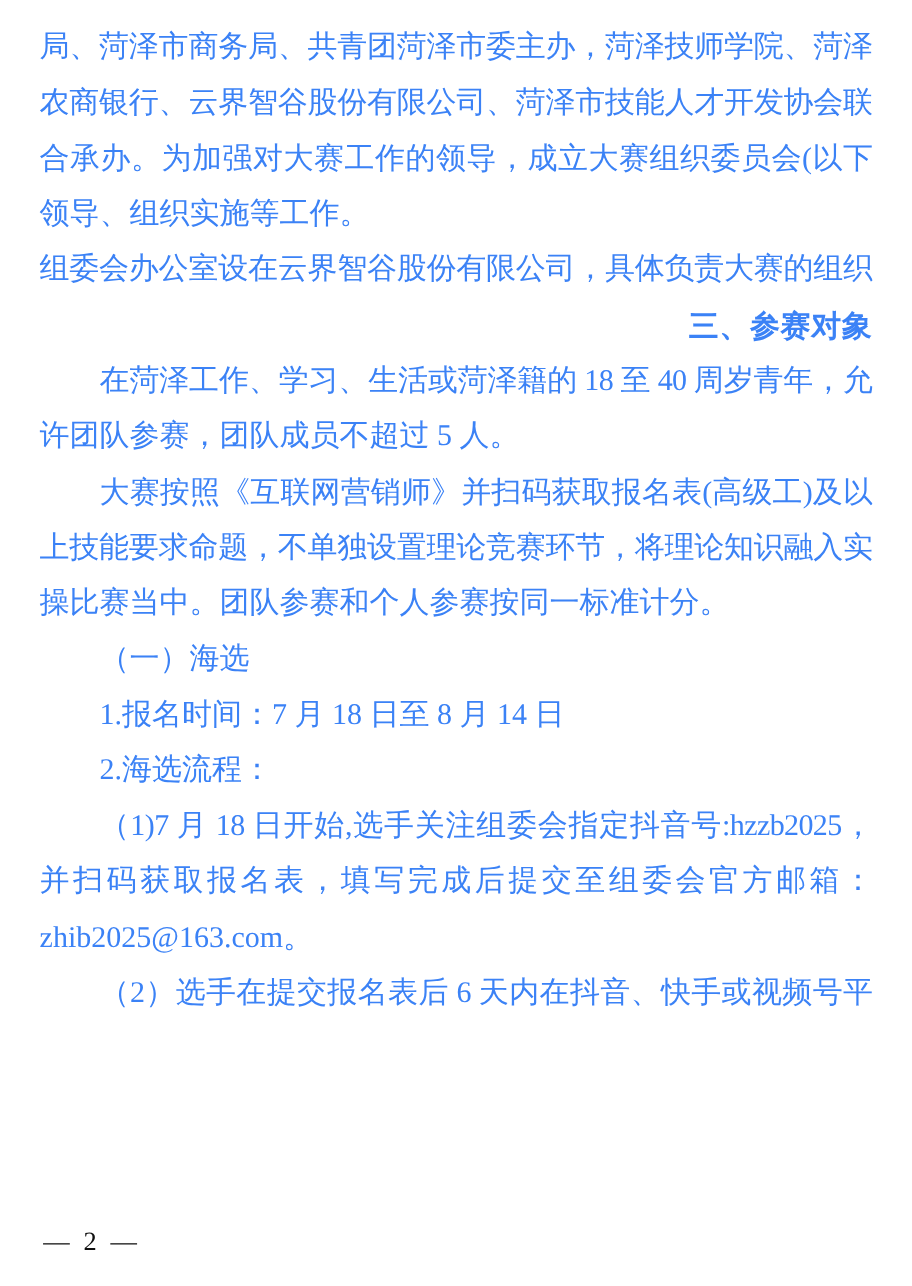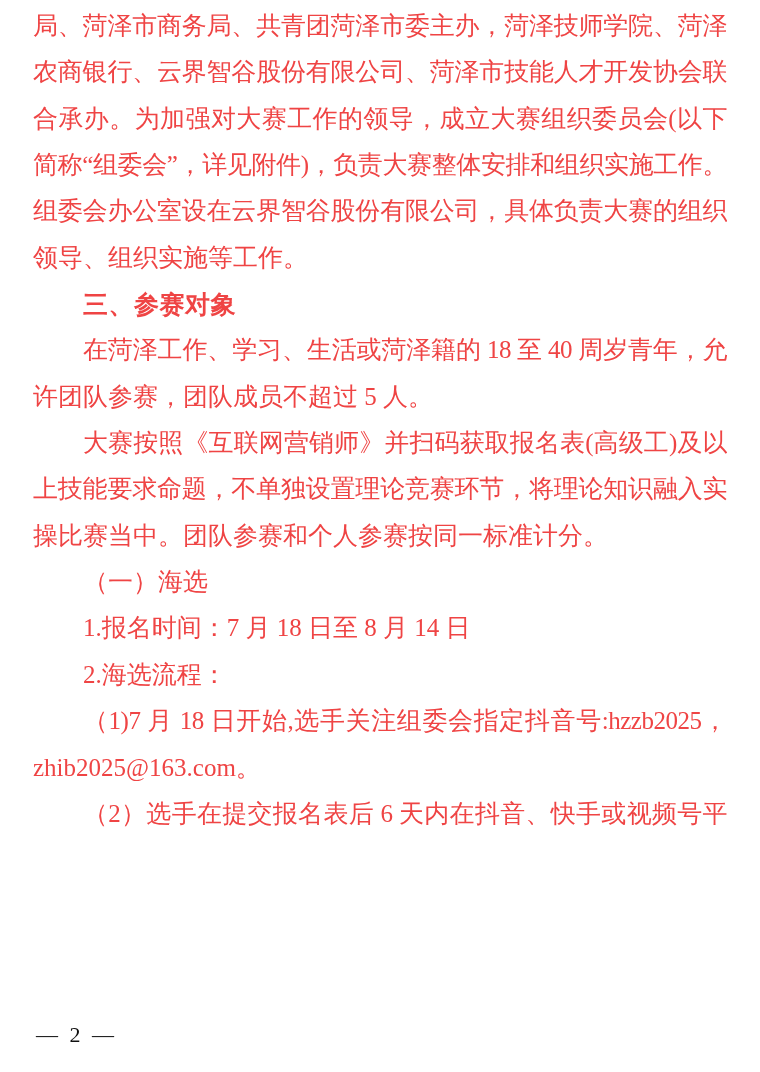--- a/index.html
+++ b/index.html
@@ -17,25 +17,25 @@
     position: absolute;
     left: 0; top: 0;
     width: 760px;
     height: 1072px;
     background: #ffffff;
     color: #101010;
   }
   .doc {
     position: absolute;
     left: 33px;
-    top: 3px;
+    top: 17px;
     width: 694px;
     font-family: "Liberation Serif", "DejaVu Serif", serif;
     font-size: 25px;
-    color: #ef4444;
+    color: #3b82f6;
   }
   .ln {
     height: 46.35px;
     line-height: 46.35px;
     overflow: hidden;
     text-align: left;
   }
   
   .full {
     text-align: justify;
@@ -44,50 +44,51 @@
   }
   
   .indent {
     text-indent: 2em;
   }
   
   .heading {
     font-family: "Liberation Sans", "DejaVu Sans", sans-serif;
     font-weight: 700;
     letter-spacing: 0.5px;
+    text-align: right;
   }
   .footer {
     position: absolute;
     left: 36px;
     top: 1022px;
     font-family: "Liberation Serif", "DejaVu Serif", serif;
     font-size: 22px;
     letter-spacing: 3px;
     color: #101010;
   }
 </style>
 </head>
 <body>
 
 <div class="page">
   <div class="doc">
     <div class="ln full">局、菏泽市商务局、共青团菏泽市委主办，菏泽技师学院、菏泽</div>
     <div class="ln full">农商银行、云界智谷股份有限公司、菏泽市技能人才开发协会联</div>
     <div class="ln full">合承办。为加强对大赛工作的领导，成立大赛组织委员会(以下</div>
-    <div class="ln full">简称“组委会”，详见附件)，负责大赛整体安排和组织实施工作。</div>
+    <div class="ln">领导、组织实施等工作。</div>
     <div class="ln full">组委会办公室设在云界智谷股份有限公司，具体负责大赛的组织</div>
-    <div class="ln">领导、组织实施等工作。</div>
     <div class="ln indent heading">三、参赛对象</div>
     <div class="ln full indent">在菏泽工作、学习、生活或菏泽籍的 18 至 40 周岁青年，允</div>
     <div class="ln">许团队参赛，团队成员不超过 5 人。</div>
     <div class="ln full indent">大赛按照《互联网营销师》并扫码获取报名表(高级工)及以</div>
     <div class="ln full">上技能要求命题，不单独设置理论竞赛环节，将理论知识融入实</div>
     <div class="ln">操比赛当中。团队参赛和个人参赛按同一标准计分。</div>
     <div class="ln indent">（一）海选</div>
     <div class="ln indent">1.报名时间：7 月 18 日至 8 月 14 日</div>
     <div class="ln indent">2.海选流程：</div>
     <div class="ln full indent">（1)7 月 18 日开始,选手关注组委会指定抖音号:hzzb2025，</div>
+    <div class="ln full">并扫码获取报名表，填写完成后提交至组委会官方邮箱：</div>
     <div class="ln">zhib2025@163.com。</div>
     <div class="ln full indent">（2）选手在提交报名表后 6 天内在抖音、快手或视频号平</div>
   </div>
 
   <div class="footer">— 2 —</div>
 </div>
 
 </body></html>

